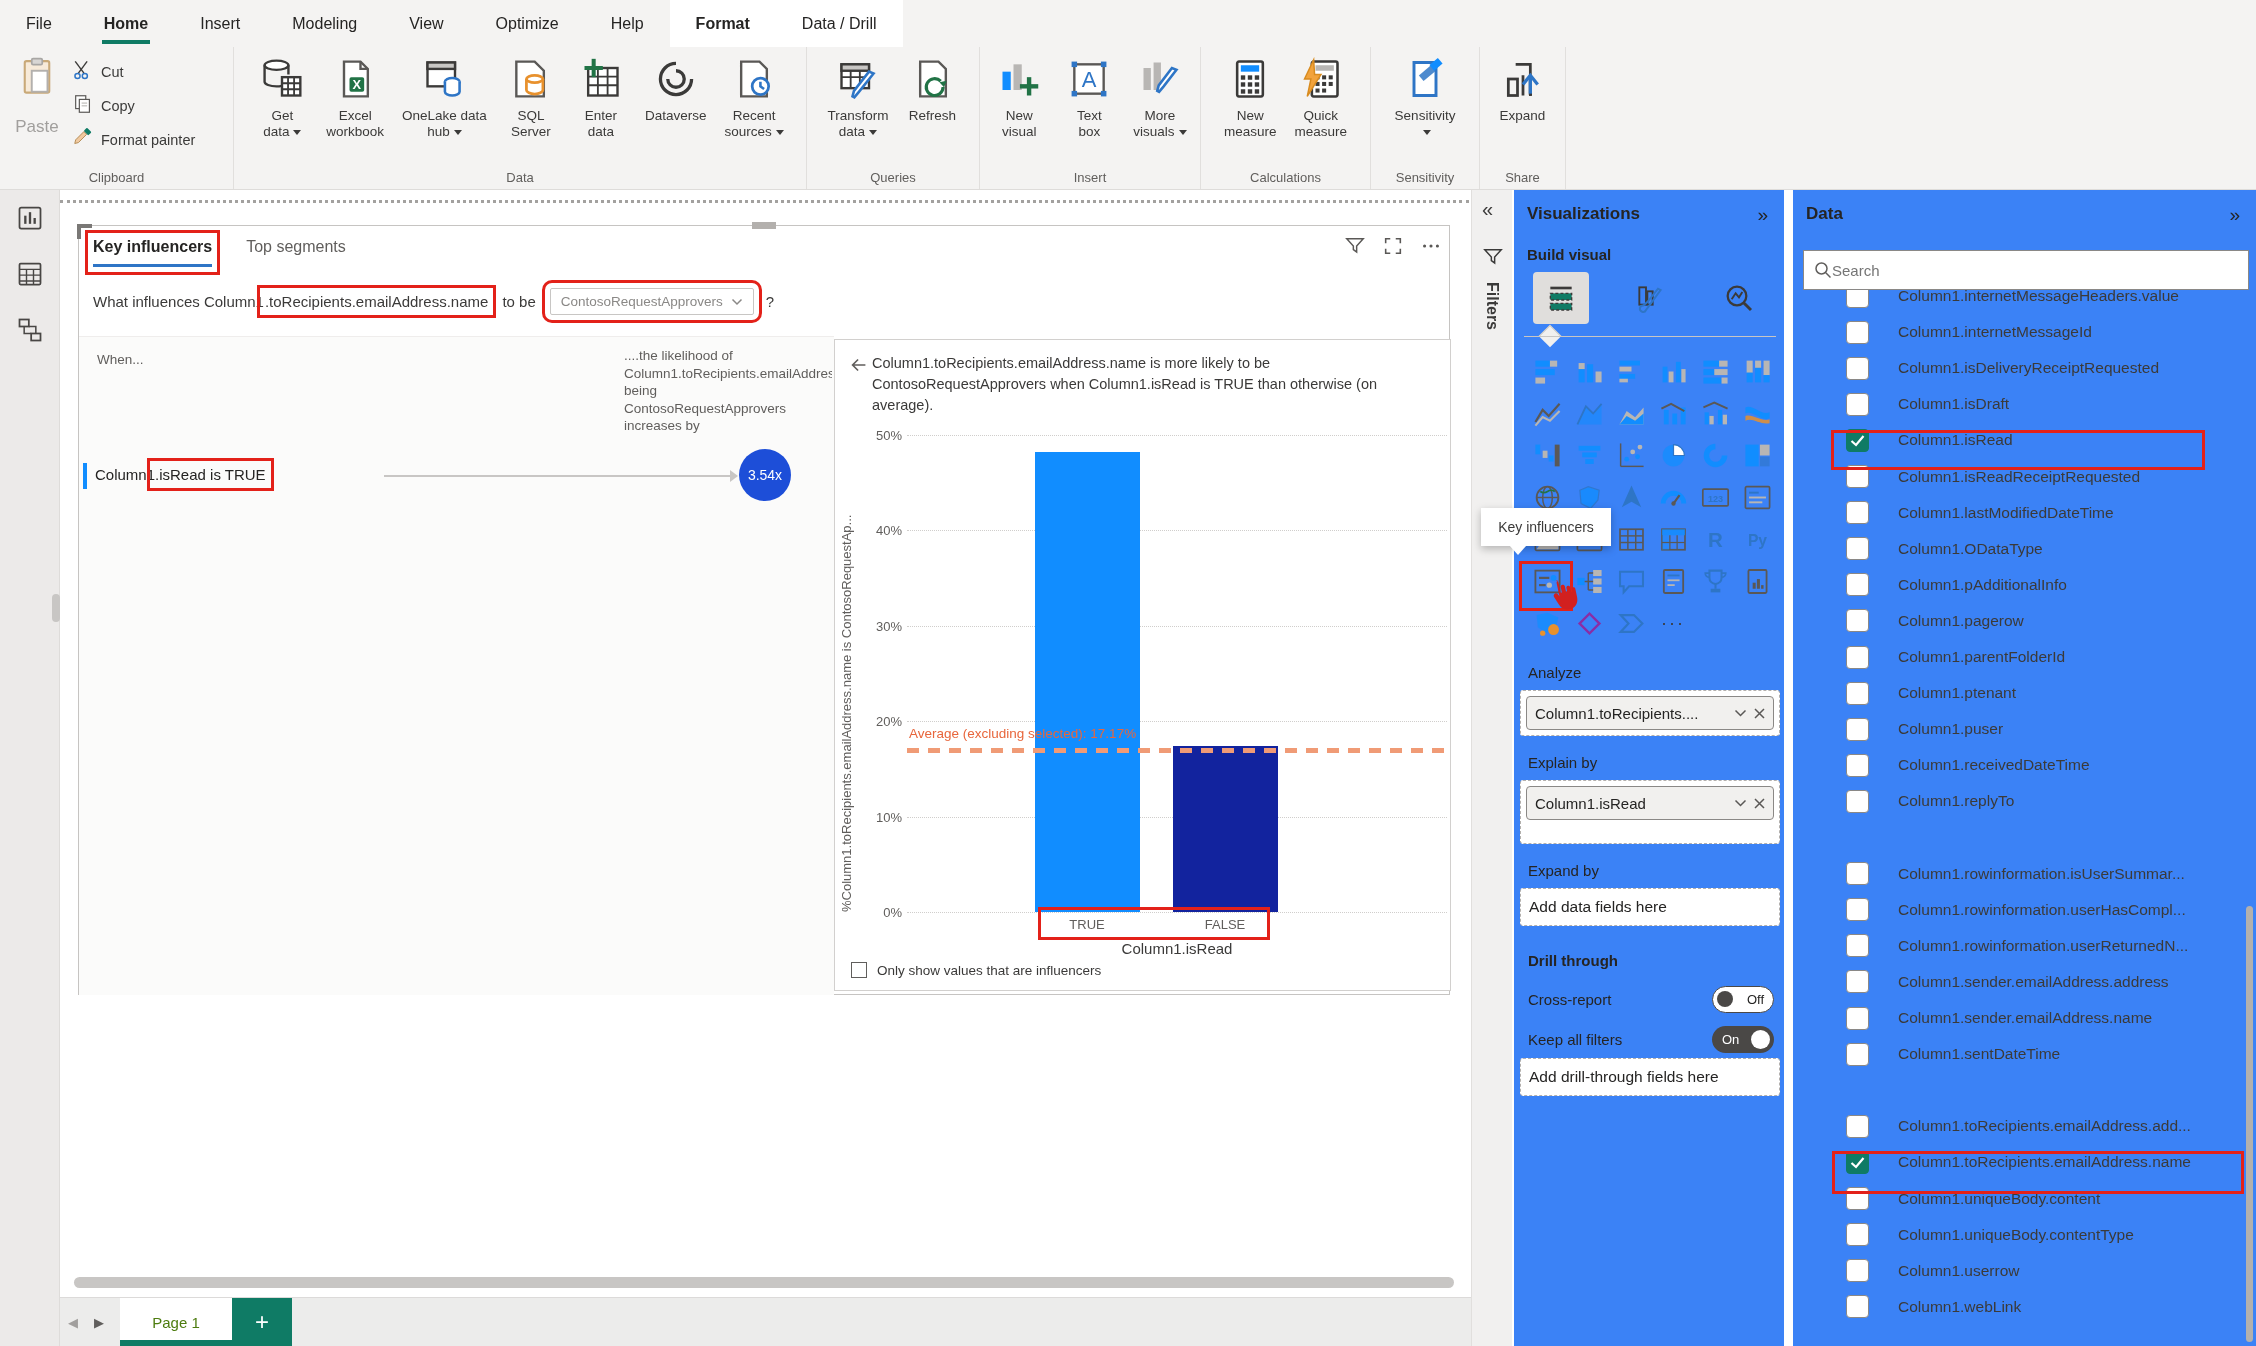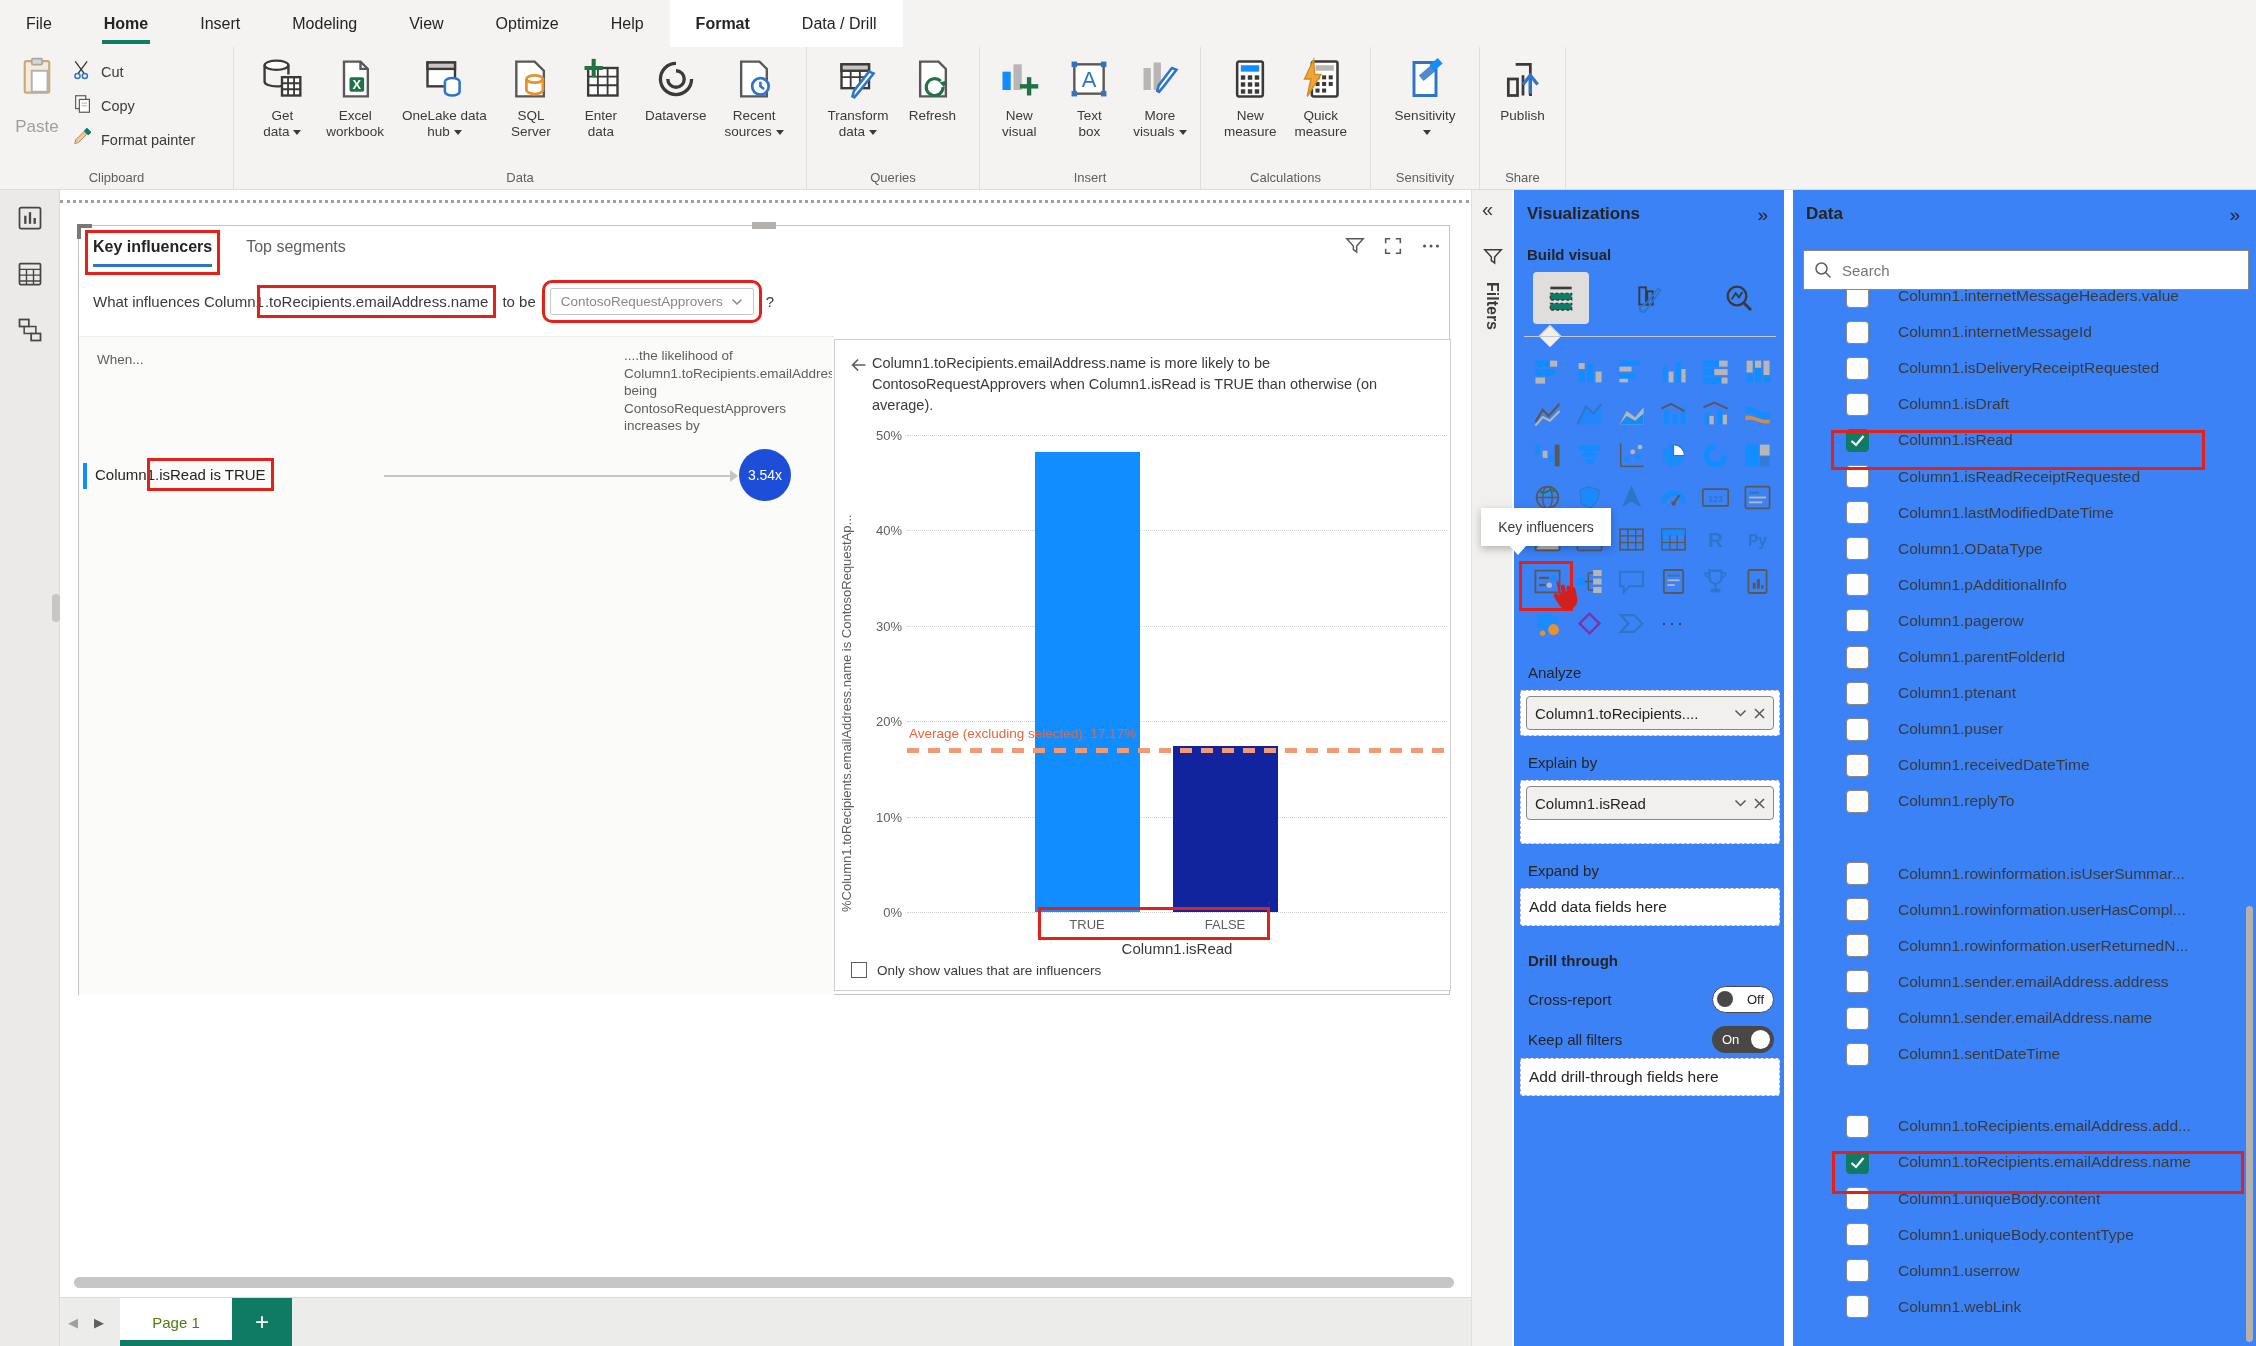--- a/index.html
+++ b/index.html
@@ -136,21 +136,21 @@
   .tog.on { background:#4a4846;text-align:center; }
   .tog.on .dot { position:absolute; right:4px; top:4px; width:19px; height:19px; border-radius:50%; background:#fff; }
   .tog.on .tlbl { position:absolute; left:10px; top:6px; font-size:13px; color:#fff; }
 
   
   .tooltip { position:absolute; left:1481px; top:508px; width:130px; height:38px; background:#fff; box-shadow:0 3px 8px rgba(0,0,0,.25); display:flex; align-items:center; justify-content:center; font-size:14px; color:#3b3a39; z-index:55; }
   .tooltip::after { content:""; position:absolute; left:28px; bottom:-9px; width:0; height:0; border-left:9px solid transparent; border-right:9px solid transparent; border-top:10px solid #fff; }
   .red-cursor { position:absolute; left:1545px; top:577px; width:36px; height:36px; z-index:62; transform:rotate(-12deg); }
 
   
-  .search-box { position:absolute; left:10px; top:60px; width:446px; height:40px; background:#fff; border:1px solid #8a8886; display:flex; align-items:center; padding:0 10px; gap:10px; z-index:5; }
+  .search-box { position:absolute; left:10px; top:60px; width:446px; height:40px; background:#fff; border:1px solid #8a8886; display:flex; align-items:center; padding:0 10px; z-index:5; }
   .search-box input { border:none; outline:none; flex:1; font-size:15px; font-family:"Liberation Sans",sans-serif; color:#3b3a39; background:transparent; }
   .field-list { position:absolute; left:0; top:98px; width:463px; height:1058px; overflow:hidden; }
   .field-row { position:absolute; left:0; width:463px; height:36px; display:flex; align-items:center; cursor:pointer; }
   .field-cb { position:absolute; left:53px; width:23px; height:23px; border:1.5px solid #8a8886; border-radius:4px; background:#fff; }
   .field-cb.checked { background:#0f7b65; border-color:#0f7b65; }
   .field-lbl { position:absolute; left:105px; font-size:15.5px; color:#3b3a39; white-space:nowrap; }
   .dp-scroll { position:absolute; right:3px; top:716px; width:7px; height:436px; background:#b3b0ad; border-radius:4px; }
 
   
   .red-box { position:absolute; border:3px solid #e32119; z-index:60; pointer-events:none; }
@@ -436,21 +436,21 @@
                   <path d="M8,4 h8 v17 M12,21 v-11" fill="none" stroke="#3b3a39" stroke-width="1.5"></path>
                   <rect x="4" y="12" width="5" height="9" fill="none" stroke="#3b3a39" stroke-width="1.5"></rect>
                   <line x1="16" y1="21" x2="16" y2="10" stroke="#3b3a39" stroke-width="1.5"></line>
                   <path d="M16,21 v-9" stroke="#3b3a39" stroke-width="1.5"></path>
                   <path d="M16,10 l0,11" stroke="#3b3a39" stroke-width="1.5"></path>
                   <path d="M16,21 V11" stroke="#3b3a39" stroke-width="1.5"></path>
                   <path d="M16,11 m-4,4 l4,-5 4,5" fill="none" stroke="#2e75c6" stroke-width="1.8"></path>
                   <line x1="16" y1="10.5" x2="16" y2="20" stroke="#2e75c6" stroke-width="1.8"></line>
                 </svg></span>
               <div class="rlbl">
-                <div>Publish</div>
+                <div>Expand</div>
               </div>
             </div>
           </div>
           <div class="rgroup-label">Share</div>
         </div>
       </div>
   </div>
 
   <div class="sidebar" id="sidebar">
       <div class="side-icon">

